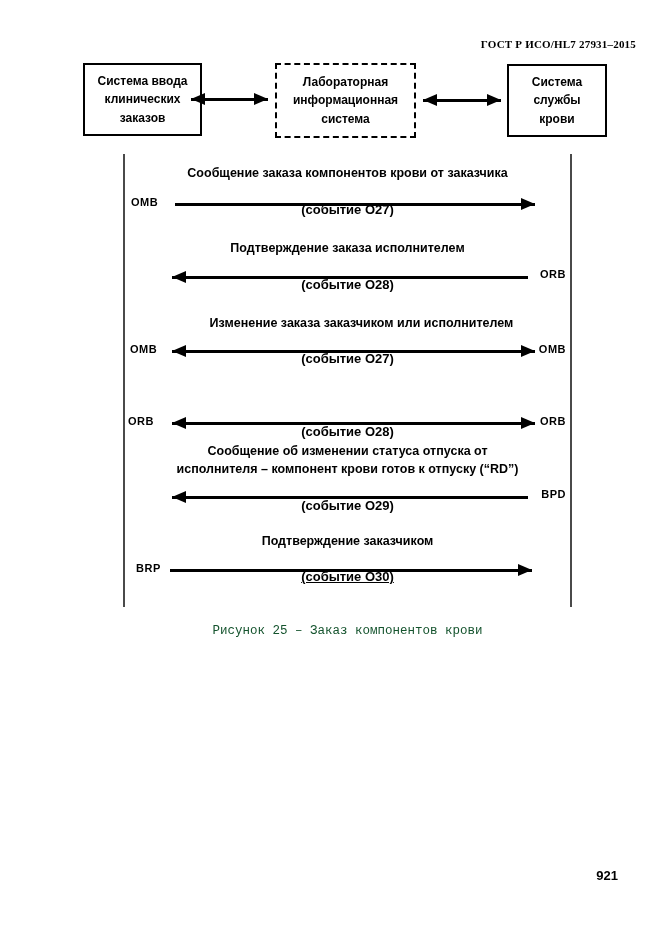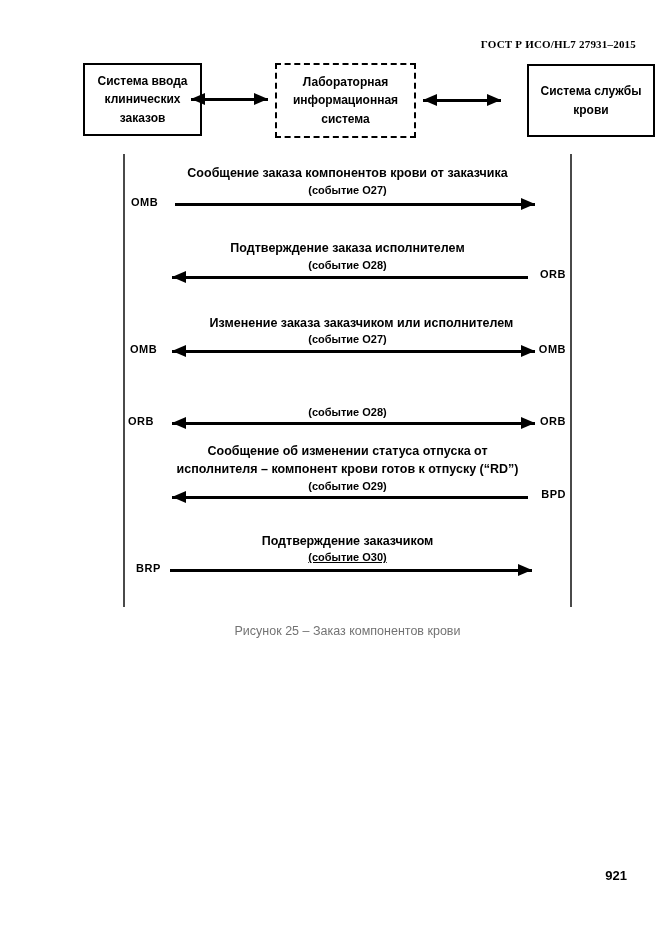--- a/index.html
+++ b/index.html
@@ -33,21 +33,21 @@
     text-align: center;
     font-size: 12px;
     font-weight: bold;
     line-height: 1.55;
     white-space: pre-line;
     padding: 2px;
   }
   .actor-box.dashed { border-style: dashed; }
   .box-1 { left: 83px;  top: 63px; width: 119px; height: 73px; }
   .box-2 { left: 275px; top: 63px; width: 141px; height: 75px; }
-  .box-3 { left: 507px; top: 64px; width: 128px; height: 73px; margin-left: 20px; }
+  .box-3 { left: 507px; top: 64px; width: 100px; height: 73px; }
   
   .arrow {
     position: absolute;
     height: 3px;
     background: #000;
   }
   .ah { position: absolute; width: 0; height: 0; top: -5px; }
   .ah-right { right: 0; border-left: 14px solid #000; border-top: 6.5px solid transparent; border-bottom: 6.5px solid transparent; }
   .ah-left  { left: 0;  border-right: 14px solid #000; border-top: 6.5px solid transparent; border-bottom: 6.5px solid transparent; }
   
@@ -63,41 +63,42 @@
   
   .msg-title, .msg-event {
     position: absolute;
     left: 124px;
     width: 447px;
     text-align: center;
     font-weight: bold;
     white-space: pre-line;
   }
   .msg-title { font-size: 12.5px; line-height: 18px; }
-  .msg-event { font-size: 11px; }
+  .msg-event { font-size: 13px; margin-top: 18px; }
   .seg-label {
     position: absolute;
     font-size: 11px;
     font-weight: bold;
     letter-spacing: 0.5px;
   }
   .seg-label.right { text-align: right; width: 30px; }
   .caption {
     position: absolute;
     left: 124px;
     top: 624px;
     width: 447px;
     text-align: center;
     font-size: 12.5px;
     font-weight: normal;
-    color: #737373;
+    color: #14532d;
+    font-family: Liberation Mono, monospace;
   }
   .page-number {
     position: absolute;
-    right: 34px;
+    right: 43px;
     top: 868px;
     font-size: 13px;
     font-weight: bold;
   }
 </style>
 </head>
 <body>
 
 <div class="page">
 

